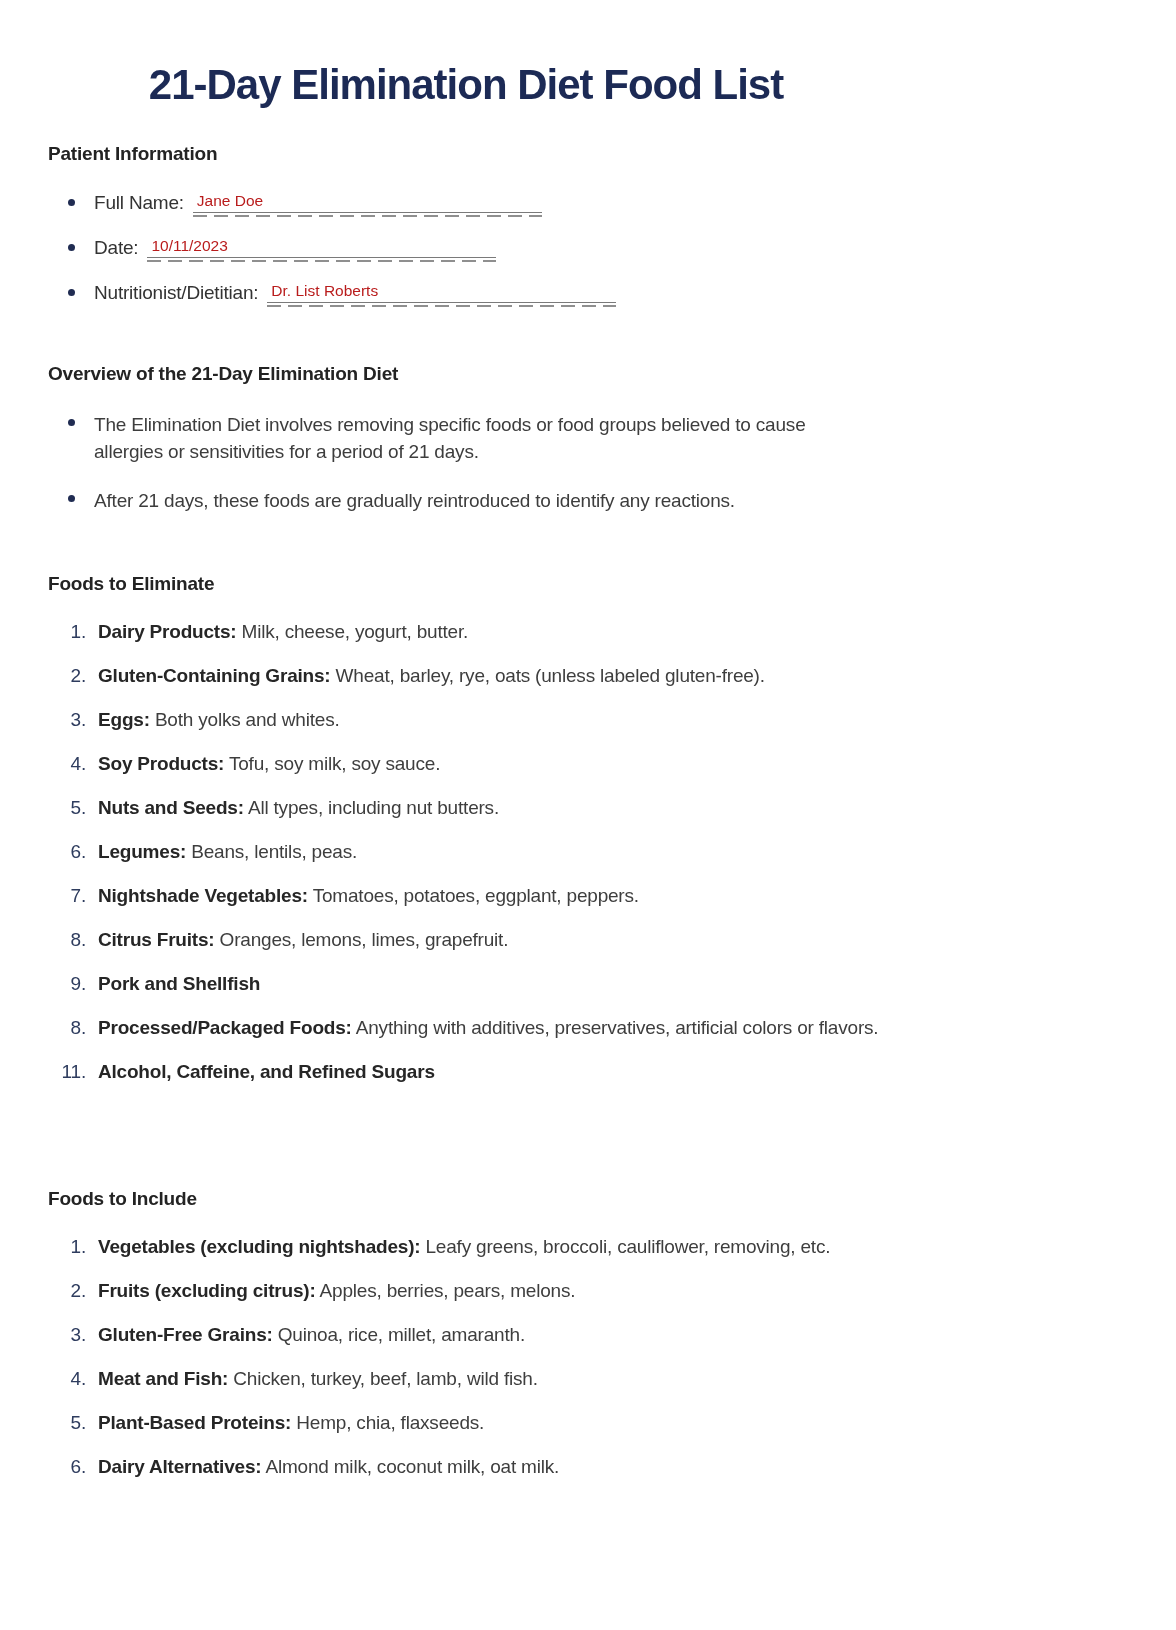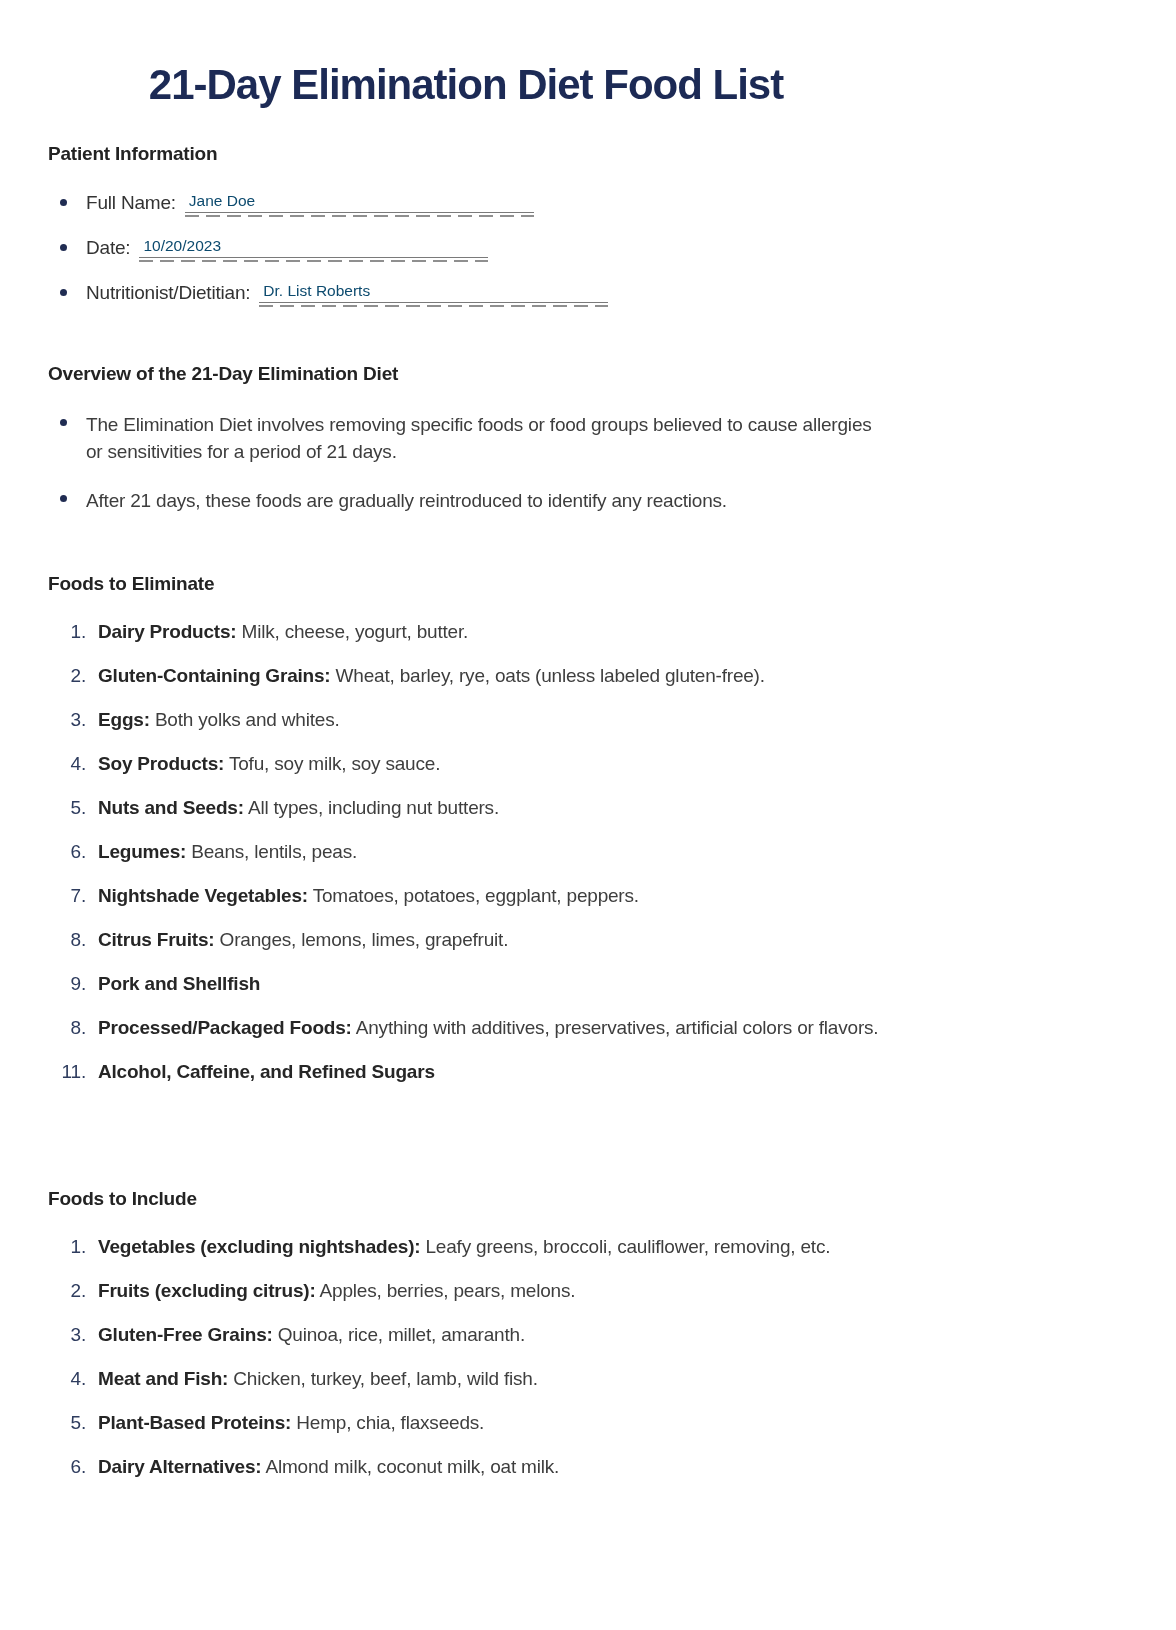--- a/index.html
+++ b/index.html
@@ -40,21 +40,21 @@
     color: #232323;
     letter-spacing: -0.2px;
   }
   section { margin: 0; }
   .sec-patient  { margin-top: 0; }
   .sec-overview { margin-top: 58px; }
   .sec-eliminate{ margin-top: 58px; }
   .sec-include  { margin-top: 104px; }
 
   
-  .bullet-list { margin: 0; padding: 0; list-style: none; }
+  .bullet-list { margin: 8px; padding: 0; list-style: none; }
   .bullet-item {
     display: flex;
     align-items: flex-start;
     margin: 0 0 22px 0;
     padding-left: 12px;
     line-height: 23px;
     font-size: 19px;
     letter-spacing: -0.2px;
   }
   .bullet-item:last-child { margin-bottom: 0; }
@@ -77,21 +77,21 @@
   .fill-line {
     position: relative;
     display: inline-block;
     width: 345px;
     margin-left: 9px;
     padding: 0 0 1px 4px;
     border-bottom: 1.5px solid #7a7a7a;
     font-size: 15.5px;
     letter-spacing: 0;
     line-height: 20px;
-    color: #0c4a6e;
+    color: #b91c1c;
     white-space: nowrap;
     vertical-align: baseline;
   }
   .fill-line::after {
     content: "";
     position: absolute;
     left: 0; right: 0; bottom: -5px;
     height: 2px;
     background-image: repeating-linear-gradient(90deg, #8f8f8f 0 14px, transparent 14px 21px);
   }
@@ -130,21 +130,21 @@
     <h2 class="section-heading">Patient Information</h2>
     <ul class="bullet-list">
       <li class="bullet-item">
         <span class="dot"></span>
         <span class="field-label">Full Name:</span>
         <span class="fill-line">Jane Doe</span>
       </li>
       <li class="bullet-item">
         <span class="dot"></span>
         <span class="field-label">Date:</span>
-        <span class="fill-line">10/20/2023</span>
+        <span class="fill-line">10/11/2023</span>
       </li>
       <li class="bullet-item">
         <span class="dot"></span>
         <span class="field-label">Nutritionist/Dietitian:</span>
         <span class="fill-line">Dr. List Roberts</span>
       </li>
     </ul>
   </section>
 
   <section class="sec-overview">

